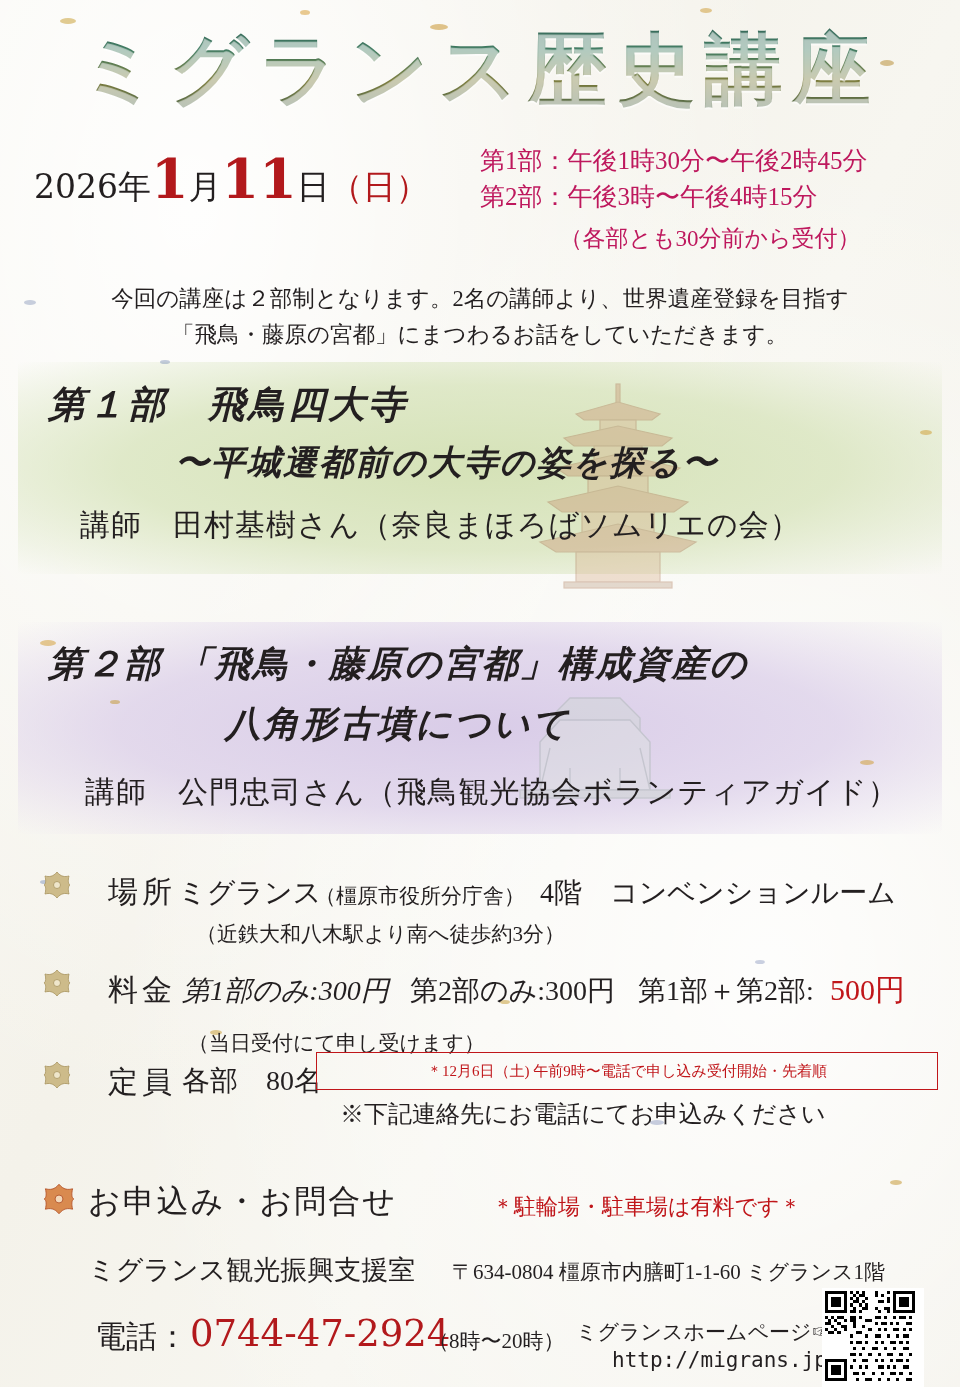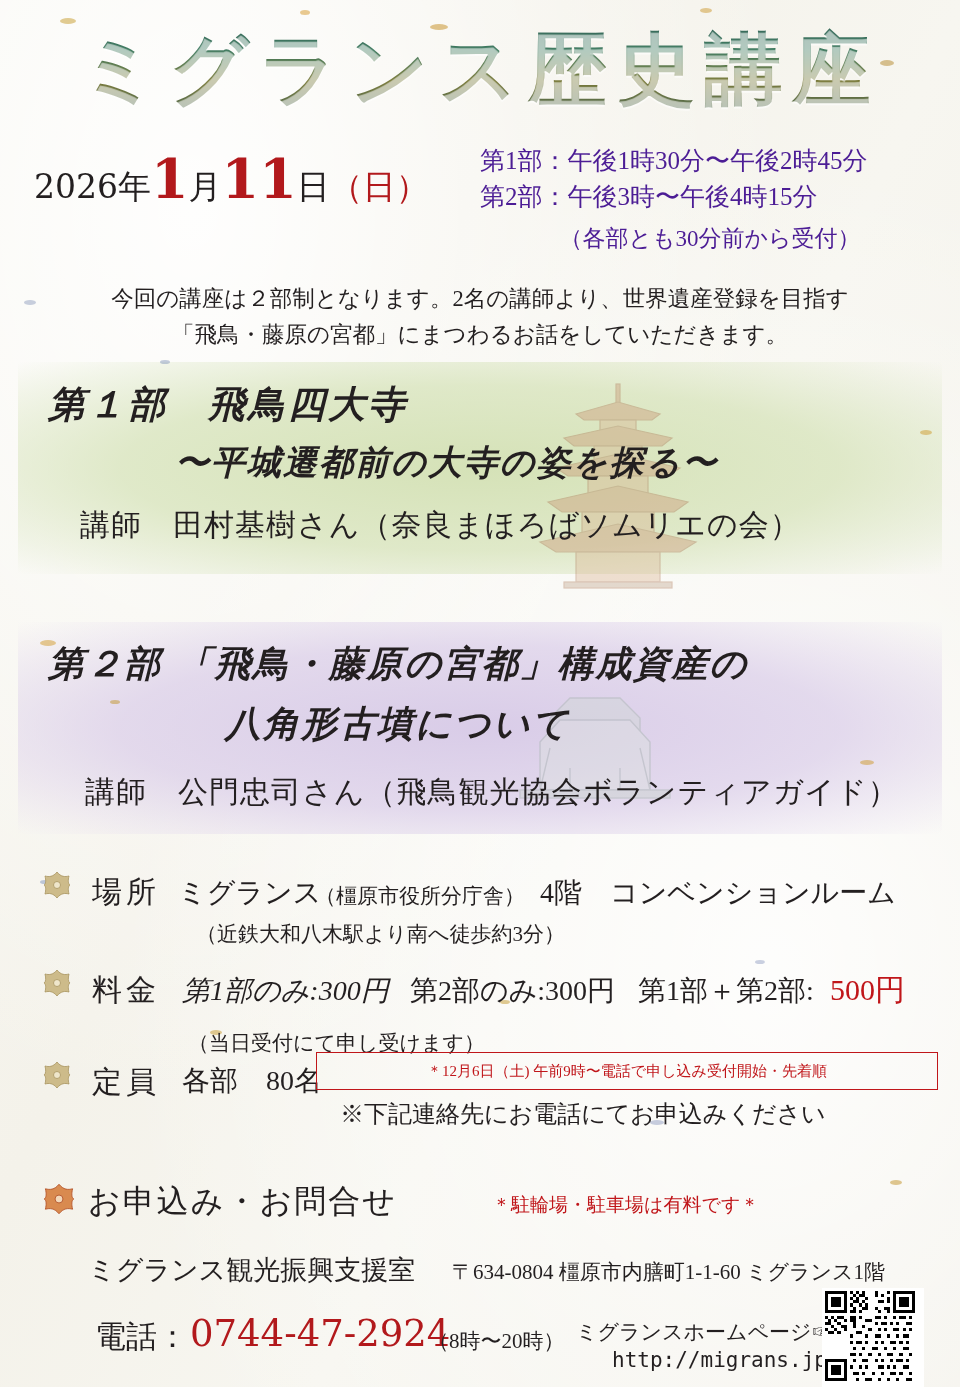--- a/index.html
+++ b/index.html
@@ -72,21 +72,21 @@
     line-height: 1;
   }
   .date-line .sun { color: #b2191c; }
 
   .times {
     position: absolute;
     top: 143px;
     left: 480px;
     width: 460px;
     font-size: 25px;
-    color: #4c1d95;
+    color: #be185d;
     line-height: 1.45;
     white-space: nowrap;
   }
   .times .reception {
     text-align: center;
     margin-top: 6px;
     font-size: 23px;
   }
 
   .intro {
@@ -160,20 +160,21 @@
     position: absolute;
     width: 30px;
     height: 30px;
   }
   .info-label {
     position: absolute;
     font-size: 30px;
     color: #231f20;
     letter-spacing: 4px;
     white-space: nowrap;
+    margin-left: 16px;
   }
   .info-text {
     position: absolute;
     font-size: 28px;
     color: #231f20;
     white-space: nowrap;
   }
   .info-sub {
     position: absolute;
     font-size: 21px;
@@ -215,21 +216,21 @@
     left: 88px;
     font-size: 32px;
     letter-spacing: 2px;
     color: #231f20;
     white-space: nowrap;
   }
   .parking {
     position: absolute;
     top: 1192px;
     left: 492px;
-    font-size: 19px;
+    font-size: 22px;
     color: #c0161a;
     white-space: nowrap;
   }
   .office {
     position: absolute;
     top: 1252px;
     left: 88px;
     font-size: 27px;
     color: #231f20;
     white-space: nowrap;

